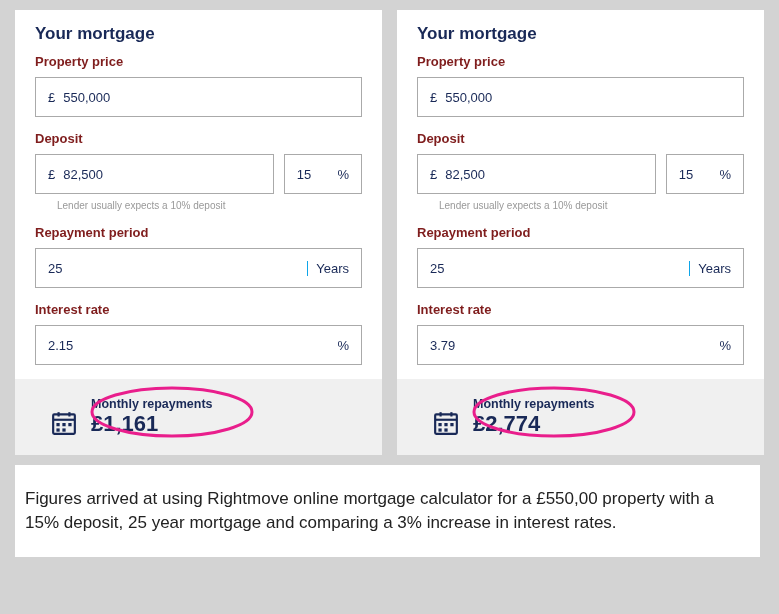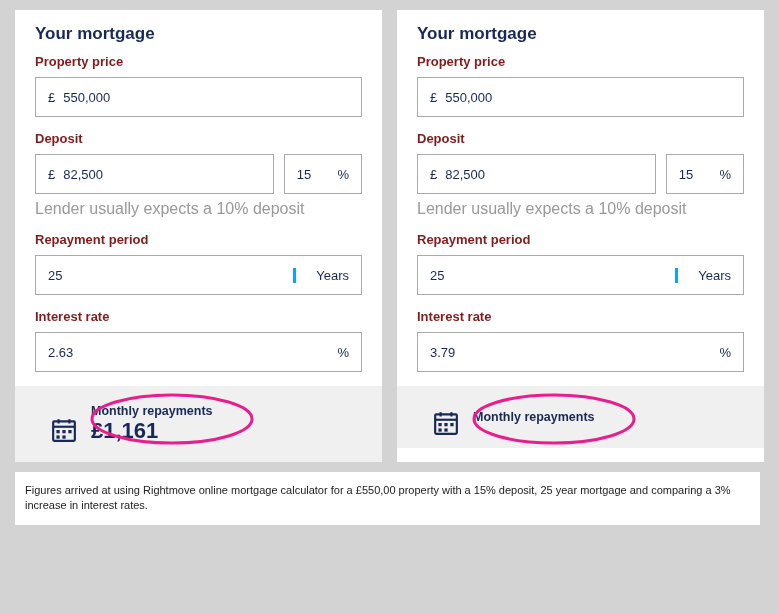--- a/index.html
+++ b/index.html
@@ -41,45 +41,46 @@
     padding: 0 12px;
     font-size: 13px;
     color: #192957;
     background: #fff;
     width: 100%;
   }
   .input-box .prefix {
     margin-right: 8px;
   }
   .input-box .suffix-border {
-    border-left: 3px solid #0ea5e9;
-    padding-left: 20px;
+    border-left: 1px solid #0ea5e9;
+    padding-left: 8px;
     margin-left: auto;
   }
   .row {
     display: flex;
     gap: 10px;
     align-items: stretch;
   }
   .deposit-amount { flex: 1 1 auto; }
   .deposit-percent {
     width: 100px;
     display: flex;
     align-items: center;
     justify-content: space-between;
     border: 1px solid #aaa;
     height: 40px;
     padding: 0 12px;
     font-size: 13px;
     color: #192957;
   }
   .hint {
-    font-size: 16px;
+    font-size: 10px;
     color: #999;
     margin-top: 6px;
+    margin-left: 22px;
   }
   .field-block { margin-bottom: 14px; }
   .repayment-suffix { margin-left: auto; }
   .result-area {
     background: #f0f0f0;
     margin: 0 -20px;
     padding: 18px 30px 18px 36px;
     display: flex;
     align-items: center;
     gap: 14px;
@@ -107,22 +108,22 @@
     position: absolute;
     left: 72px;
     top: 6px;
     width: 170px;
     height: 54px;
     pointer-events: none;
   }
   .footnote {
     background: #fff;
     margin-top: 10px;
-    padding: 11px 10px;
-    font-size: 11px;
+    padding: 22px 10px;
+    font-size: 17px;
     color: #222;
     line-height: 1.4;
     width: 745px;
   }
 </style>
 </head>
 <body>
 
 <div class="panels">
 
@@ -156,21 +157,21 @@
       <span class="field-label">Repayment period</span>
       <div class="input-box">
         <span>25</span>
         <span class="repayment-suffix suffix-border">Years</span>
       </div>
     </div>
 
     <div class="field-block">
       <span class="field-label">Interest rate</span>
       <div class="input-box">
-        <span>2.63</span>
+        <span>2.15</span>
         <span class="repayment-suffix">%</span>
       </div>
     </div>
 
     <div class="result-area">
       <svg class="calendar-icon" viewBox="0 0 24 24">
         <rect x="2" y="4" width="20" height="18" rx="1" fill="none" stroke="#192957" stroke-width="2"></rect>
         <line x1="2" y1="9" x2="22" y2="9" stroke="#192957" stroke-width="2"></line>
         <line x1="7" y1="2" x2="7" y2="6" stroke="#192957" stroke-width="2"></line>
         <line x1="17" y1="2" x2="17" y2="6" stroke="#192957" stroke-width="2"></line>
@@ -239,20 +240,21 @@
         <line x1="7" y1="2" x2="7" y2="6" stroke="#192957" stroke-width="2"></line>
         <line x1="17" y1="2" x2="17" y2="6" stroke="#192957" stroke-width="2"></line>
         <rect x="5" y="12" width="3" height="3" fill="#192957"></rect>
         <rect x="10.5" y="12" width="3" height="3" fill="#192957"></rect>
         <rect x="16" y="12" width="3" height="3" fill="#192957"></rect>
         <rect x="5" y="17" width="3" height="3" fill="#192957"></rect>
         <rect x="10.5" y="17" width="3" height="3" fill="#192957"></rect>
       </svg>
       <div class="result-text">
         <div class="result-label">Monthly repayments</div>
+        <div class="result-amount">£2,774</div>
       </div>
       <svg class="ellipse" viewBox="0 0 170 54">
         <ellipse cx="85" cy="27" rx="80" ry="24" fill="none" stroke="#e91e8c" stroke-width="3"></ellipse>
       </svg>
     </div>
   </div>
 
 </div>
 
 <div class="footnote">Figures arrived at using Rightmove online mortgage calculator for a £550,00 property with a 15% deposit, 25 year mortgage and comparing a 3% increase in interest rates.</div>

